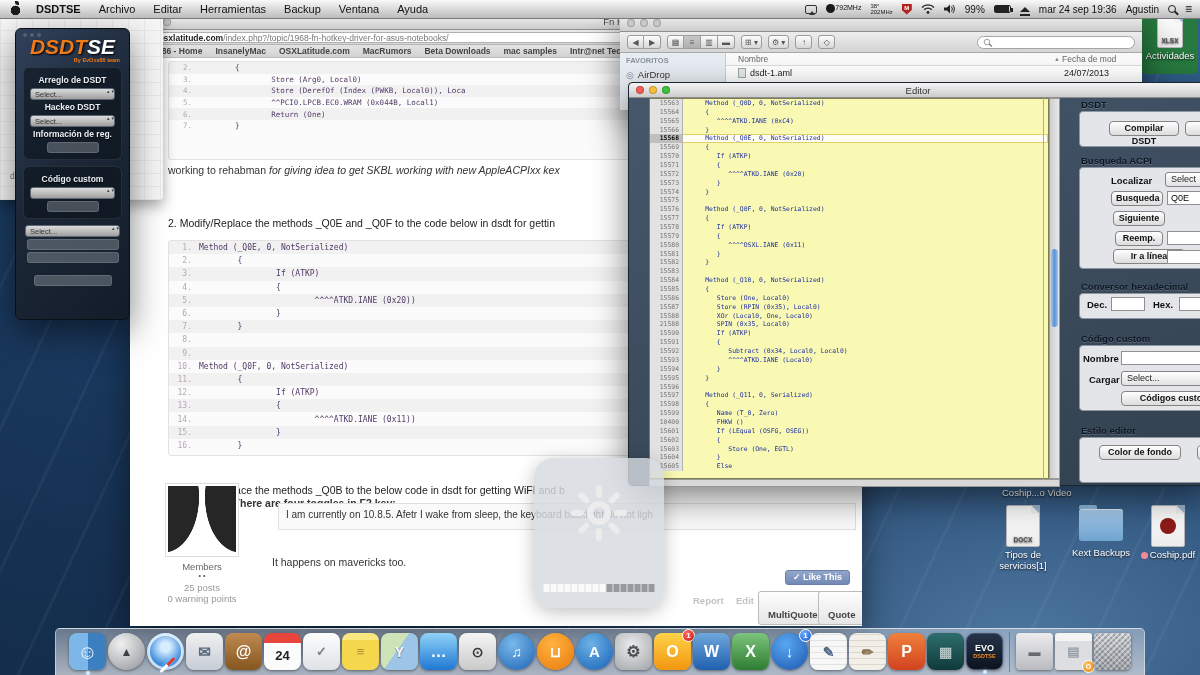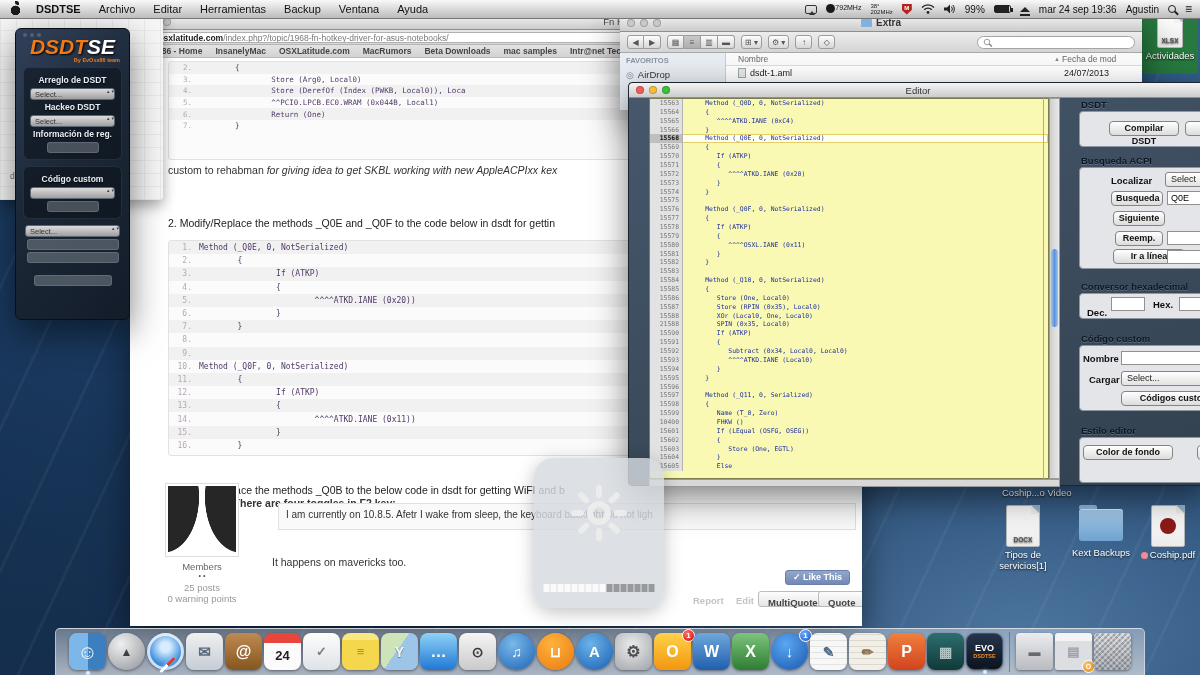--- a/index.html
+++ b/index.html
@@ -58,21 +58,21 @@
 #cb2 .b-line{height:13.2px;font-size:8px}
 .btext{position:absolute;font-size:10.5px;color:#333;white-space:nowrap}
 .quotebox{position:absolute;left:148px;top:489px;width:578px;height:27px;background:#fafafa;border:1px solid #e0e0e0;font-size:10px;color:#333;padding:5px 7px;white-space:nowrap;overflow:hidden}
 .avatar{position:absolute;left:35px;top:469px;width:74px;height:74px;background:#fff;border:1px solid #ddd;overflow:hidden}
 .avatar::before{content:'';position:absolute;inset:2px;background:
  radial-gradient(60px 95px at -6% 16%,#262626 58%,transparent 59%),
  radial-gradient(60px 95px at 106% 16%,#262626 58%,transparent 59%)}
 .gsmall{position:absolute;font-size:9.5px;color:#999;text-align:center;width:110px;left:17px}
 .likebtn{position:absolute;left:655px;top:556px;height:15px;padding:0 7px;background:linear-gradient(#93a7cb,#7288b5);border:1px solid #6b7fa8;border-radius:3px;color:#fff;font-size:9px;font-weight:bold;line-height:13px}
 .ghostlink{position:absolute;top:581px;font-size:9.5px;color:#c3c3c3;font-weight:bold}
-.fbtn{position:absolute;top:578px;height:16px;padding:4px 9px;background:linear-gradient(#fdfdfd,#e6e6e6);border:1px solid #bbb;border-radius:3px;font-size:9.5px;font-weight:bold;color:#444;line-height:14px}
+.fbtn{position:absolute;top:578px;height:16px;padding:16px 9px;background:linear-gradient(#fdfdfd,#e6e6e6);border:1px solid #bbb;border-radius:3px;font-size:9.5px;font-weight:bold;color:#444;line-height:14px}
 
 #dsdtse{left:15px;top:28px;width:115px;height:292px;z-index:4;border-radius:6px;background:linear-gradient(130deg,#31415a 0%,#1c2838 45%,#131c29 100%);border:1px solid #0a0f16;padding:4px 7px}
 #dsdtse .mini-lights{display:flex;gap:3px}
 #dsdtse .mini-lights i{width:4px;height:4px;border-radius:50%;background:#55606e;display:block}
 .logo{text-align:center;font-weight:bold;font-size:21px;letter-spacing:0;line-height:20px;font-style:italic;text-shadow:1px 1px 2px #000}
 .logo .o{color:#f07a18}.logo .w{color:#fff}
 .logo-sub{text-align:right;font-size:5.5px;color:#f07a18;font-weight:bold;margin:0 2px 4px 0}
 .dbox{background:rgba(10,16,24,.55);border:1px solid rgba(255,255,255,.09);border-radius:6px;padding:5px 6px;margin-bottom:6px}
 .dlab{color:#e9eef4;font-size:8.5px;font-weight:bold;text-align:center;margin:2px 0 3px;text-shadow:0 1px 1px #000}
 .dsel{height:12px;border-radius:3px;background:linear-gradient(#dcdcdc,#9f9f9f);border:1px solid #5c6673;font-size:7.5px;color:#333;line-height:11px;padding:0 4px;position:relative;margin-bottom:2px}
@@ -276,21 +276,21 @@
           <span class="b-num">6.</span>
           <span class="b-code">                Return (One)</span>
         </div>
 
         <div class="b-line">
           <span class="b-num">7.</span>
           <span class="b-code">        }</span>
         </div>
       </div>
     <div class="btext" style="left:38px;top:106px">
-      <span>custom to rehabman </span><i>for giving idea to get SKBL working with new AppleACPIxx kex</i>
+      <span>working to rehabman </span><i>for giving idea to get SKBL working with new AppleACPIxx kex</i>
     </div>
     <div class="btext" style="left:38px;top:159px;color:#222">2.  Modify/Replace the methods _Q0E and _Q0F to the code below in dsdt for gettin</div>
     <div class="bcode" id="cb2" style="left:38px;top:182px;width:548px;height:216px">
 
         <div class="b-line">
           <span class="b-num">1.</span>
           <span class="b-code">Method (_Q0E, 0, NotSerialized)</span>
         </div>
 
         <div class="b-line">
@@ -415,21 +415,20 @@
   </div>
 </div>
 
 <div class="win" id="finder">
   <div class="tbar">
     <div class="lights">
       <span class="lt dim"></span>
       <span class="lt dim"></span>
       <span class="lt dim"></span>
     </div>
-    <div class="ftitle"><span class="fold-sm"></span><span>Extra</span></div>
   </div>
   <div class="ftools">
     <div class="seg">
         <span class="tb">◀</span>
         <span class="tb">▶</span>
       </div>
     <div class="seg">
         <span class="tb">▦</span>
         <span class="tb sel">≡</span>
         <span class="tb">▥</span>
@@ -704,36 +703,36 @@
     <div class="pbtn" style="left:34px;top:92px;width:52px">Busqueda</div>
     <input class="tinput" style="left: 90px; top: 92px; width: 94px;" value="Q0E">
     <div class="pbtn" style="left:36px;top:112px;width:52px">Siguiente</div>
     <div class="pbtn" style="left:38px;top:132px;width:48px">Reemp.</div>
     <input class="tinput" style="left: 90px; top: 132px; width: 94px;">
     <div class="pbtn" style="left:36px;top:150px;width:72px">Ir a línea</div>
     <input class="tinput" style="left: 90px; top: 151px; width: 94px;">
 
     <div class="tlab" style="left:4px;top:182px">Conversor hexadecimal</div>
     <div class="tbox" style="left:2px;top:194px;width:190px;height:26px"></div>
-    <div class="tlbl" style="left:10px;top:208px">Dec.</div>
+    <div class="tlbl" style="left:10px;top:200px">Dec.</div>
     <input class="tinput" style="left: 34px; top: 198px; width: 34px;">
     <div class="tlbl" style="left:76px;top:200px">Hex.</div>
     <input class="tinput" style="left: 102px; top: 198px; width: 64px;">
 
     <div class="tlab" style="left:4px;top:234px">Código custom</div>
     <div class="tbox" style="left:2px;top:246px;width:190px;height:66px"></div>
     <div class="tlbl" style="left:6px;top:254px">Nombre</div>
     <input class="tinput" style="left: 44px; top: 252px; width: 132px;">
     <div class="tlbl" style="left:12px;top:275px">Cargar</div>
     <div class="tsel" style="left:44px;top:272px;width:132px">Select...</div>
     <div class="pbtn" style="left:44px;top:292px;width:108px">Códigos custom</div>
 
     <div class="tlab" style="left:4px;top:326px">Estilo editor</div>
     <div class="tbox" style="left:2px;top:338px;width:190px;height:46px"></div>
-    <div class="pbtn" style="left:6px;top:346px;width:90px">Color de fondo</div>
+    <div class="pbtn" style="left:22px;top:346px;width:82px">Color de fondo</div>
     <div class="pbtn gray" style="left:120px;top:346px;width:60px"></div>
   </div>
 </div>
 
 <div id="osd">
   <svg width="66" height="66" viewBox="0 0 66 66">
     <g stroke="#ececec" stroke-width="6" stroke-linecap="round" fill="none">
       <circle cx="33" cy="33" r="9"></circle>
       <line x1="33" y1="8" x2="33" y2="15"></line>
         <line x1="33" y1="51" x2="33" y2="58"></line>

